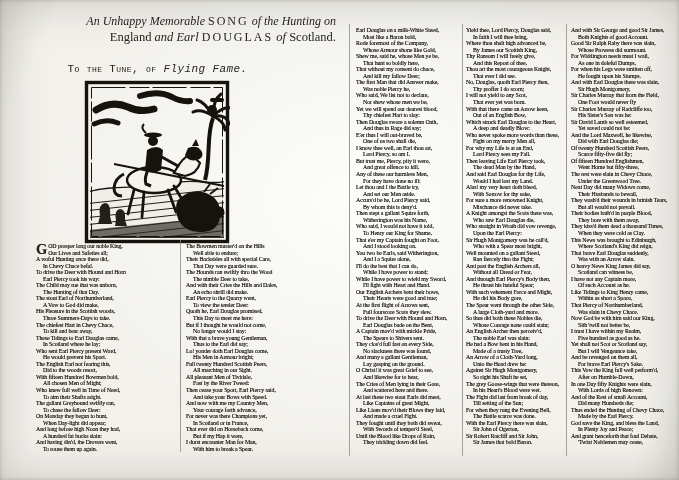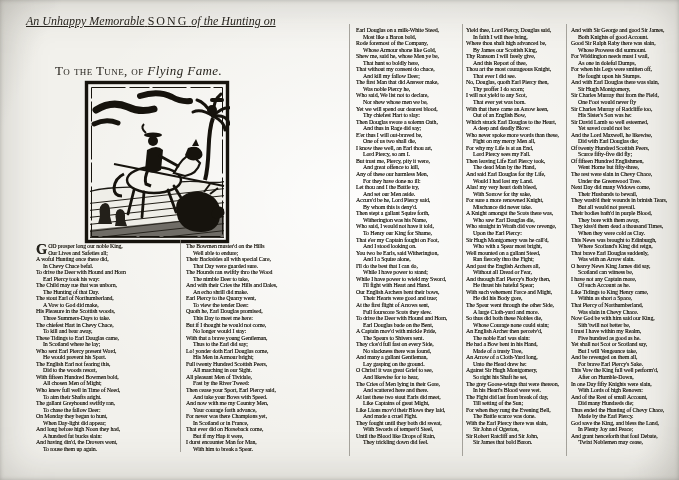--- a/index.html
+++ b/index.html
@@ -7,30 +7,30 @@
     position:relative;width:679px;height:480px;overflow:hidden;
     background:
       radial-gradient(ellipse at 52% 42%, rgba(255,255,255,.85) 0%, rgba(255,255,255,0) 62%),
       linear-gradient(115deg, rgba(190,188,180,.35) 0%, rgba(255,255,255,0) 7%),
       linear-gradient(295deg, rgba(190,188,180,.30) 0%, rgba(255,255,255,0) 6%),
       #f2f1ec;
     box-shadow: inset 0 0 46px rgba(70,66,58,.25), inset 0 0 4px rgba(70,66,58,.3);
     font-family:"Liberation Serif","DejaVu Serif",serif;
     color:#26231d;
   }
-  .title{position:absolute;left:26px;top:13px;width:310px;text-align:left;line-height:16px;text-decoration:underline;}
+  .title{position:absolute;left:26px;top:13px;width:310px;text-align:right;line-height:16px;}
   .tl1{font-size:12px;}
   .tl2{font-size:12px;}
   .tl3{font-size:12.5px;}
   .it{font-style:italic;}
   .rm{font-style:normal;}
   .cap{letter-spacing:2px;font-size:12px;}
   .cc{font-variant:small-caps;letter-spacing:1.6px;}
-  .tune{position:absolute;left:55px;top:63px;width:205px;
-        font-size:13px;letter-spacing:.4px;font-variant:small-caps;}
+  .tune{position:absolute;left:55px;top:63px;width:205px;text-align:center;
+        font-size:11px;letter-spacing:.4px;font-variant:small-caps;font-family:Liberation Mono, monospace;}
   .tune .it{font-variant:normal;}
   .cut{position:absolute;left:84px;top:80px;width:146px;height:164px;}
   .col{position:absolute;font-size:5.9px;line-height:6.55px;letter-spacing:-.12px;
        text-shadow:0 0 .5px rgba(62,58,48,.9);}
   .bl{white-space:nowrap;}
   .in{padding-left:7px;}
   .dc{float:left;font-size:14.5px;line-height:12.5px;padding:0 1px 0 0;font-weight:bold;}
   .vrule{position:absolute;width:1px;background:linear-gradient(#8d8a82,#6f6c64,#8d8a82);opacity:.75;}
   #vr1{left:180px;top:240px;height:212px;}
   #vr2{left:349px;top:24px;height:432px;}
@@ -42,20 +42,21 @@
   #col3{left:466px;top:27px;width:98px;}
   #col4{left:571px;top:27px;width:104px;}
 </style>
 </head>
 <body>
 
 <div class="sheet">
 
   <div class="title">
     <div class="tl1"><span class="it">An Unhappy Memorable</span> <span class="cap rm">SONG</span> <span class="it">of the Hunting on</span></div>
+    <div class="tl3"><span class="rm">England</span> <span class="it">and Earl</span> <span class="cap rm">DOUGLAS</span> <span class="it">of</span> <span class="rm">Scotland.</span></div>
   </div>
 
   <div class="tune"><span>To the Tune, of</span> <span class="it">Flying Fame.</span></div>
 
   <div class="cut">
     <svg viewBox="0 0 146 164" width="146" height="164" xmlns="http://www.w3.org/2000/svg">
       <defs>
         <clipPath id="gclip">
             <rect x="6" y="6" width="134" height="152"></rect>
           </clipPath>

